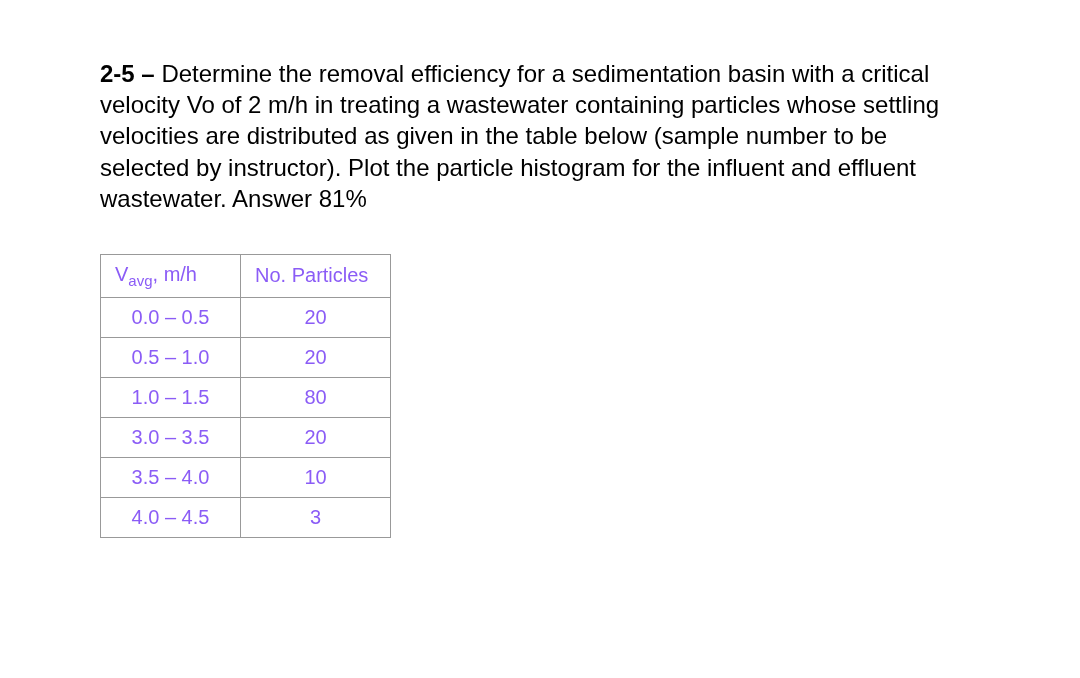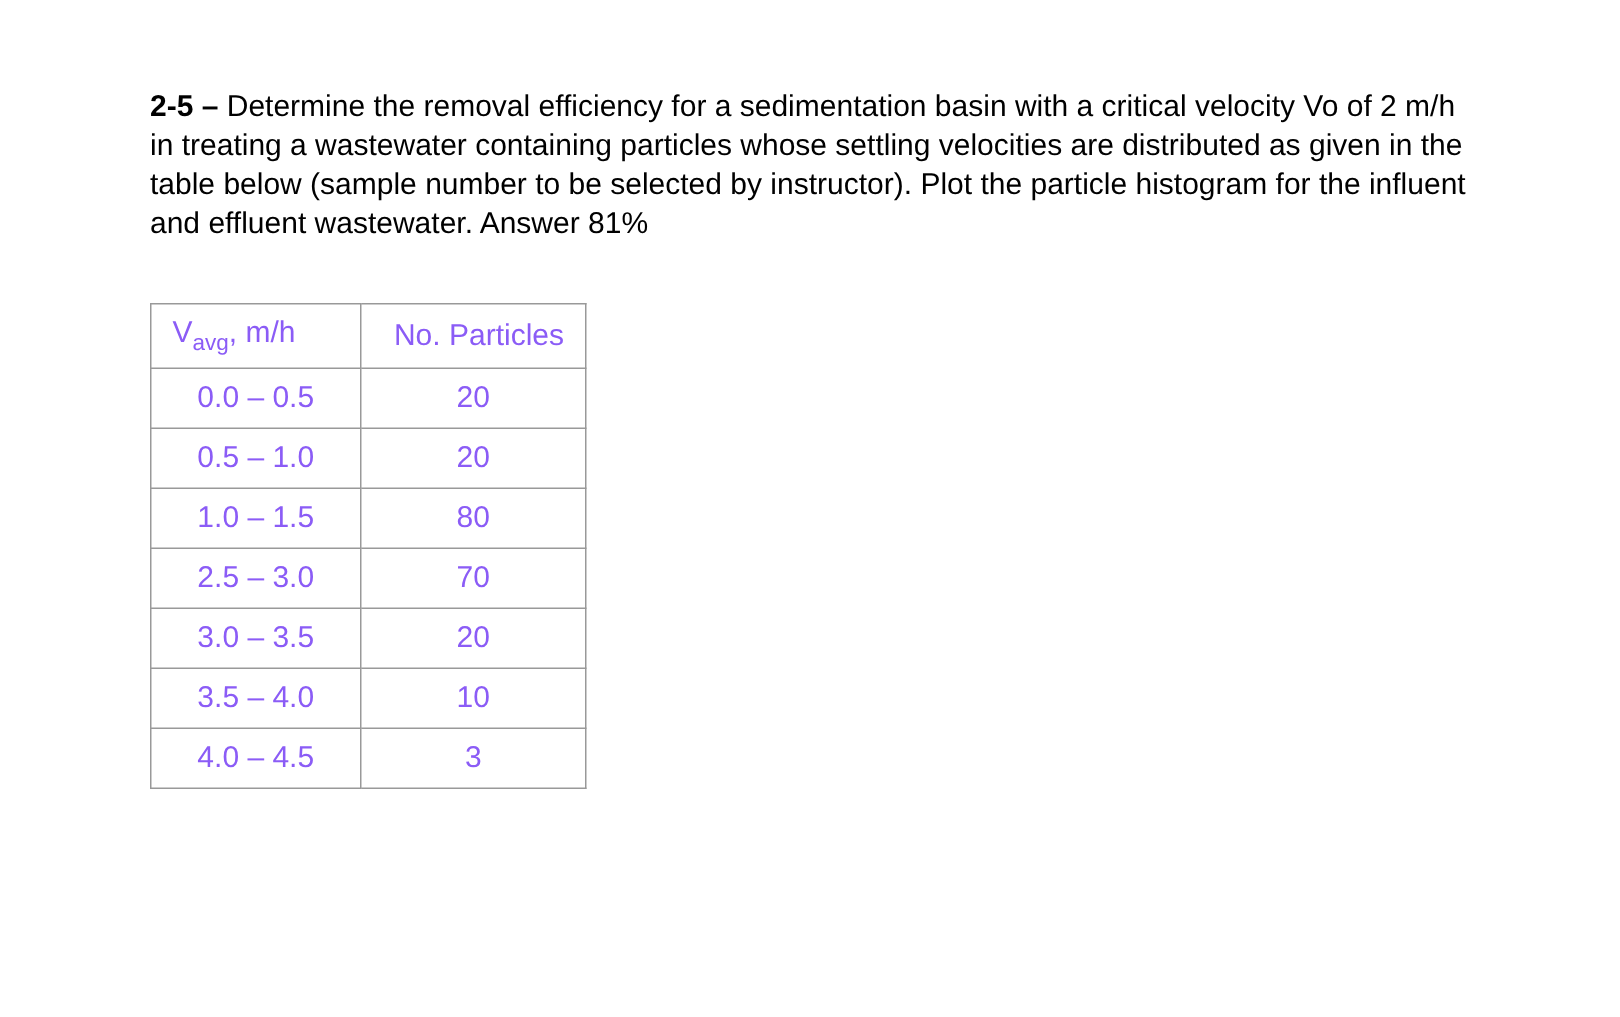--- a/index.html
+++ b/index.html
@@ -8,21 +8,21 @@
       box-sizing: border-box;
     }
     body {
       font-family: Arial, Helvetica, sans-serif;
       background: #ffffff;
       width: 1080px;
       height: 678px;
       padding: 58px 100px;
     }
     .problem-text {
-      font-size: 20px;
+      font-size: 24px;
       line-height: 1.3;
       color: #000;
       margin-bottom: 40px;
     }
     .problem-number {
       font-weight: bold;
     }
     table {
       border-collapse: collapse;
       font-size: 20px;
@@ -35,21 +35,21 @@
       font-weight: normal;
     }
     th {
       text-align: left;
     }
     th:first-child {
       width: 140px;
     }
     th:nth-child(2) {
       width: 150px;
-      text-align: right;
+      text-align: left;
     }
     td:first-child {
       text-align: center;
     }
     .sub {
       font-size: 0.75em;
       vertical-align: sub;
     }
   </style>
 </head>
@@ -76,24 +76,20 @@
       </tr>
       <tr>
         <td>0.5 – 1.0</td>
         <td>20</td>
       </tr>
       <tr>
         <td>1.0 – 1.5</td>
         <td>80</td>
       </tr>
       <tr>
-        <td>2.5 – 3.0</td>
-        <td>70</td>
-      </tr>
-      <tr>
         <td>3.0 – 3.5</td>
         <td>20</td>
       </tr>
       <tr>
         <td>3.5 – 4.0</td>
         <td>10</td>
       </tr>
       <tr>
         <td>4.0 – 4.5</td>
         <td>3</td>

